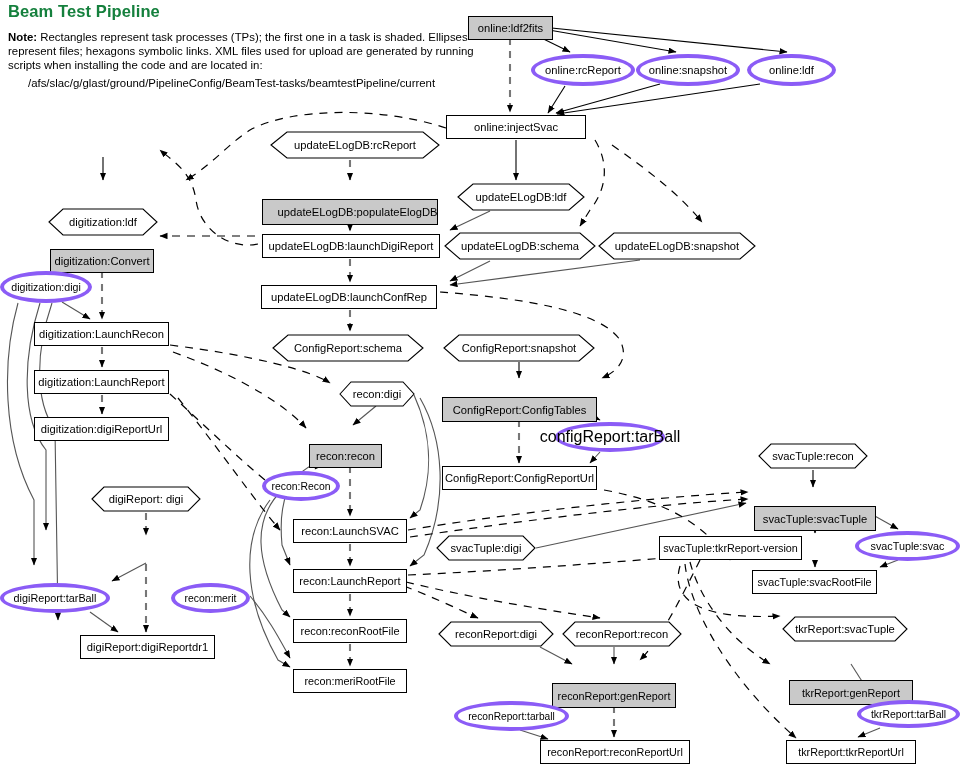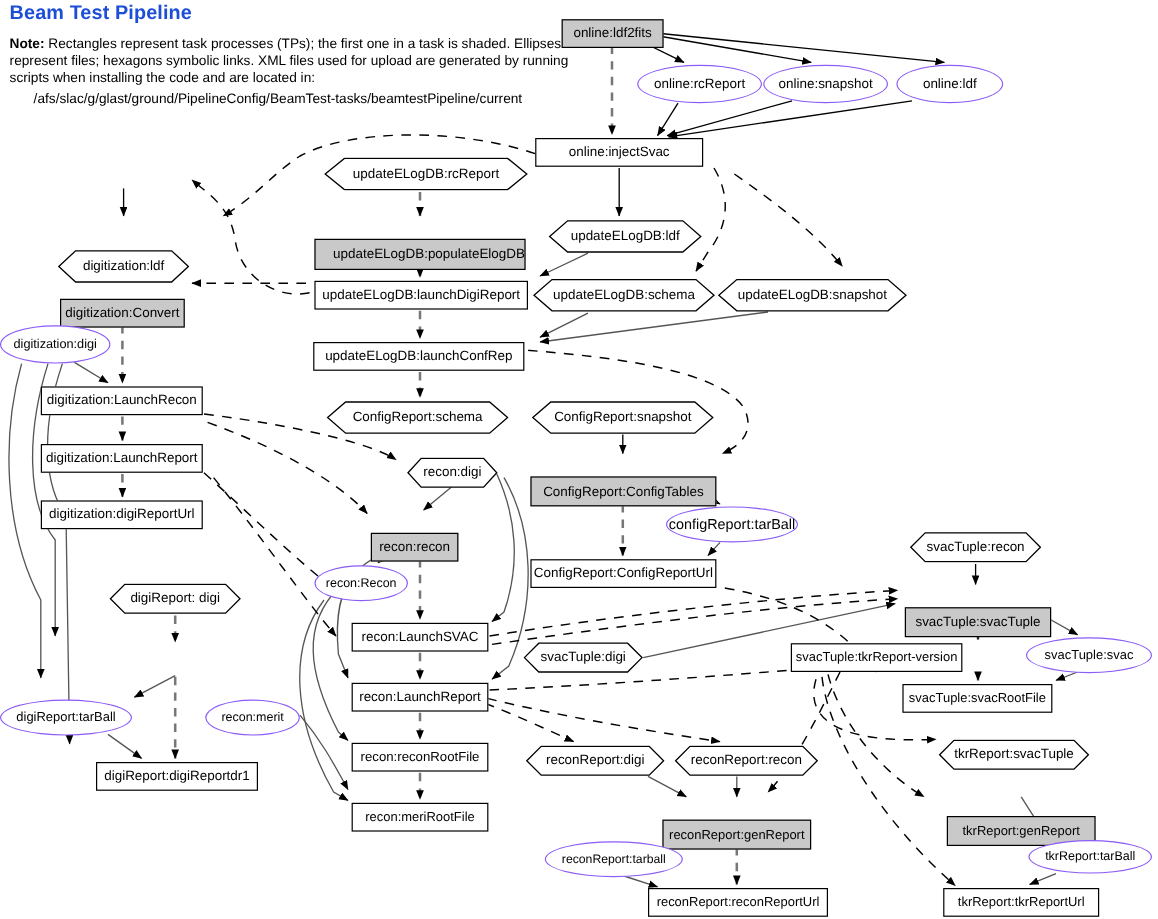--- a/index.html
+++ b/index.html
@@ -1,28 +1,28 @@
 <!DOCTYPE html>
 <html><head>
 <meta charset="utf-8">
 <style>
   html,body{margin:0;padding:0;background:#ffffff;}
   body{width:965px;height:766px;font-family:"Liberation Sans",sans-serif;position:relative;overflow:hidden;}
   #canvas{position:absolute;left:0;top:0;width:965px;height:766px;}
   #edges{position:absolute;left:0;top:0;width:965px;height:766px;pointer-events:none;}
   .hdr{position:absolute;}
-  #title{left:8px;top:2px;font-size:16.5px;font-weight:bold;color:#1d4ed8;letter-spacing:.1px;}
+  #title{left:8px;top:2px;font-size:16.5px;font-weight:bold;color:#15803d;letter-spacing:.1px;}
   #note{left:8px;top:30px;width:470px;font-size:11.4px;line-height:14.2px;color:#000;}
   #note b{font-weight:bold;}
   #path{left:28px;top:77px;font-size:11.4px;color:#000;}
   .node{position:absolute;box-sizing:border-box;display:flex;align-items:center;justify-content:center;
         font-size:11.2px;color:#000;text-align:center;white-space:nowrap;z-index:5;}
   .rect{border:1px solid #000;background:#fff;}
   .rect.sh{background:#c9c9c9;margin-top:16px;}
-  .ell{border:1px solid #8b5cf6;border-radius:50%;background:#fff;}
+  .ell{border:4px solid #8b5cf6;border-radius:50%;background:#fff;}
   .hexwrap{position:absolute;z-index:5;}
   .hexwrap svg{position:absolute;left:0;top:0;}
   .hexwrap .lbl{position:absolute;left:0;top:0;width:100%;height:100%;display:flex;align-items:center;
                 justify-content:center;font-size:11.2px;color:#000;white-space:nowrap;}
 </style>
 </head>
 <body>
 
 <div id="canvas">
 
@@ -207,21 +207,21 @@
   <div class="hexwrap" style="left:339px;top:381px;width:76px;height:26px;">
     <svg width="76" height="26">
         <polygon points="1,13 12,1 64,1 75,13 64,25 12,25" fill="#fff" stroke="#000" stroke-width="1.1"></polygon>
       </svg>
     <div class="lbl">recon:digi</div>
   </div>
 
   <div class="node rect sh" style="left:442px;top:381px;width:155px;height:25px;">ConfigReport:ConfigTables</div>
   <div class="node rect" style="left:34px;top:417px;width:135px;height:24px;">digitization:digiReportUrl</div>
   <div class="node rect sh" style="left:309px;top:428px;width:73px;height:24px;">recon:recon</div>
-  <div class="node ell" style="left:555px;top:422px;width:110px;height:30px;font-size:12px;">configReport:tarBall</div>
+  <div class="node ell" style="left:555px;top:422px;width:110px;height:30px;font-size:16px;">configReport:tarBall</div>
 
   <div class="hexwrap" style="left:758px;top:443px;width:110px;height:26px;">
     <svg width="110" height="26">
         <polygon points="1,13 13,1 97,1 109,13 97,25 13,25" fill="#fff" stroke="#000" stroke-width="1.1"></polygon>
       </svg>
     <div class="lbl">svacTuple:recon</div>
   </div>
 
   <div class="node rect" style="left:442px;top:466px;width:155px;height:24px;">ConfigReport:ConfigReportUrl</div>
   <div class="node ell" style="left:262px;top:471px;width:78px;height:30px;font-size:10.4px;">recon:Recon</div>

